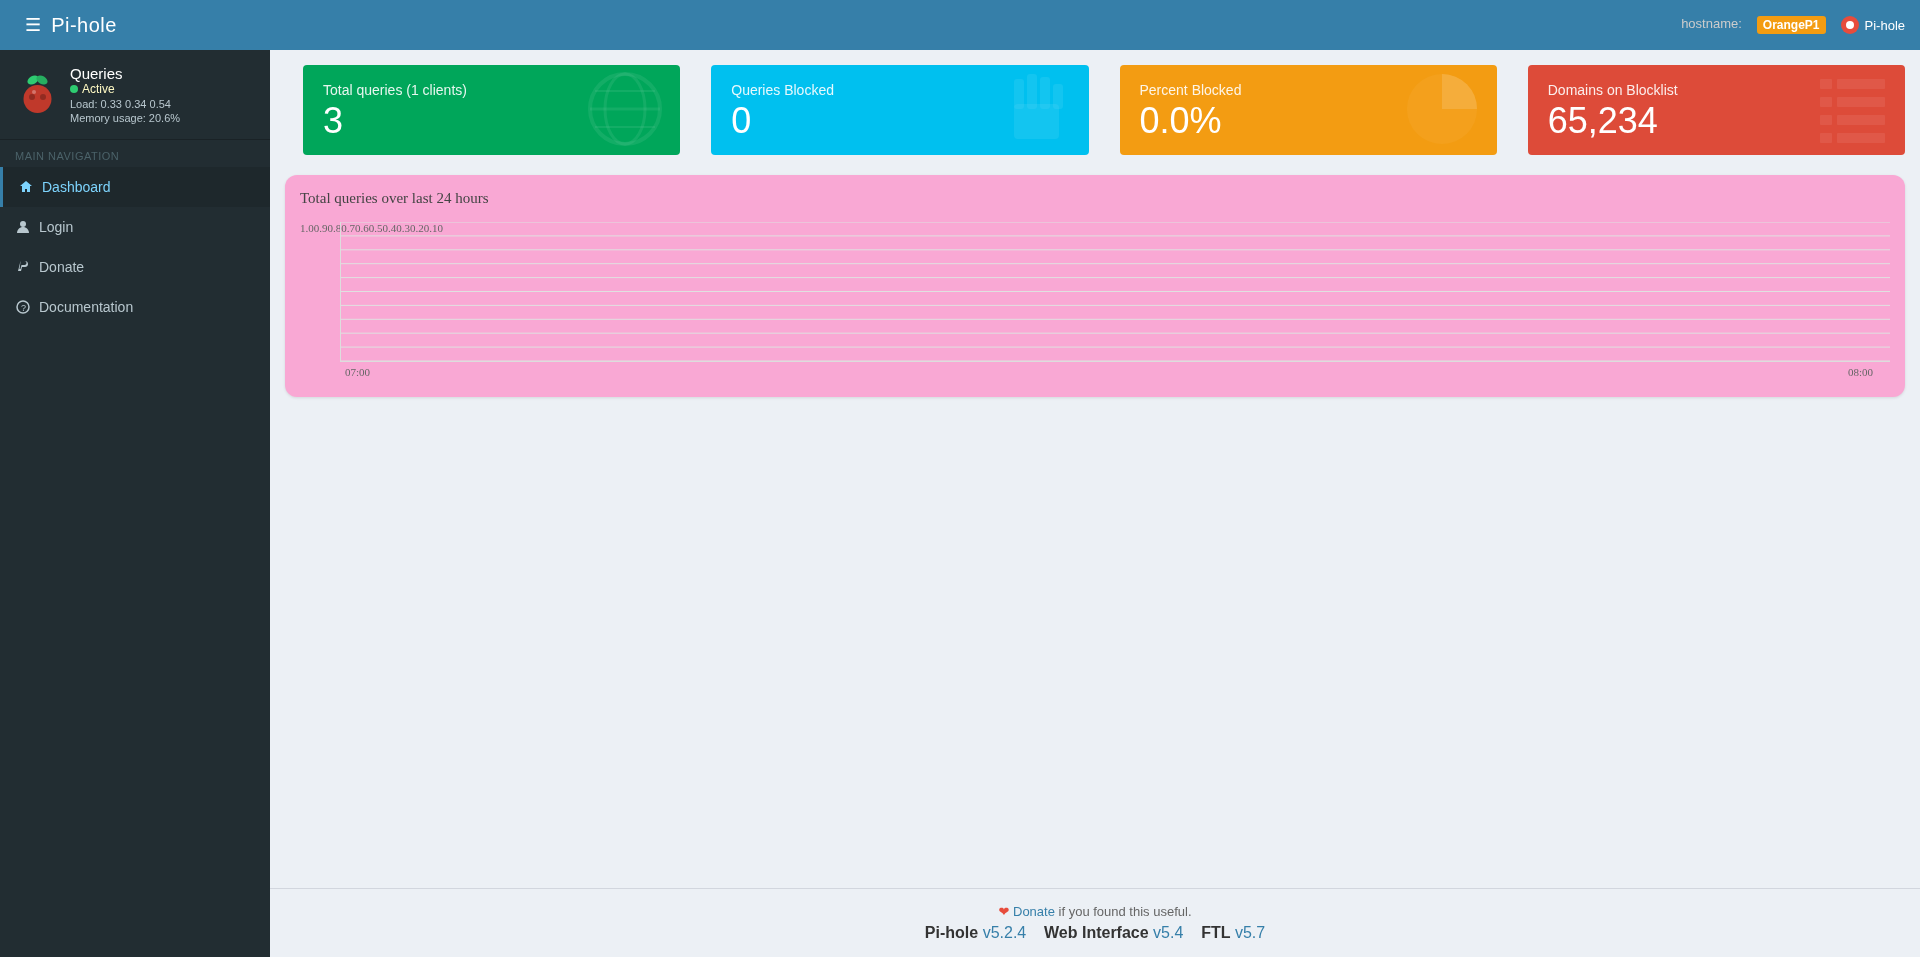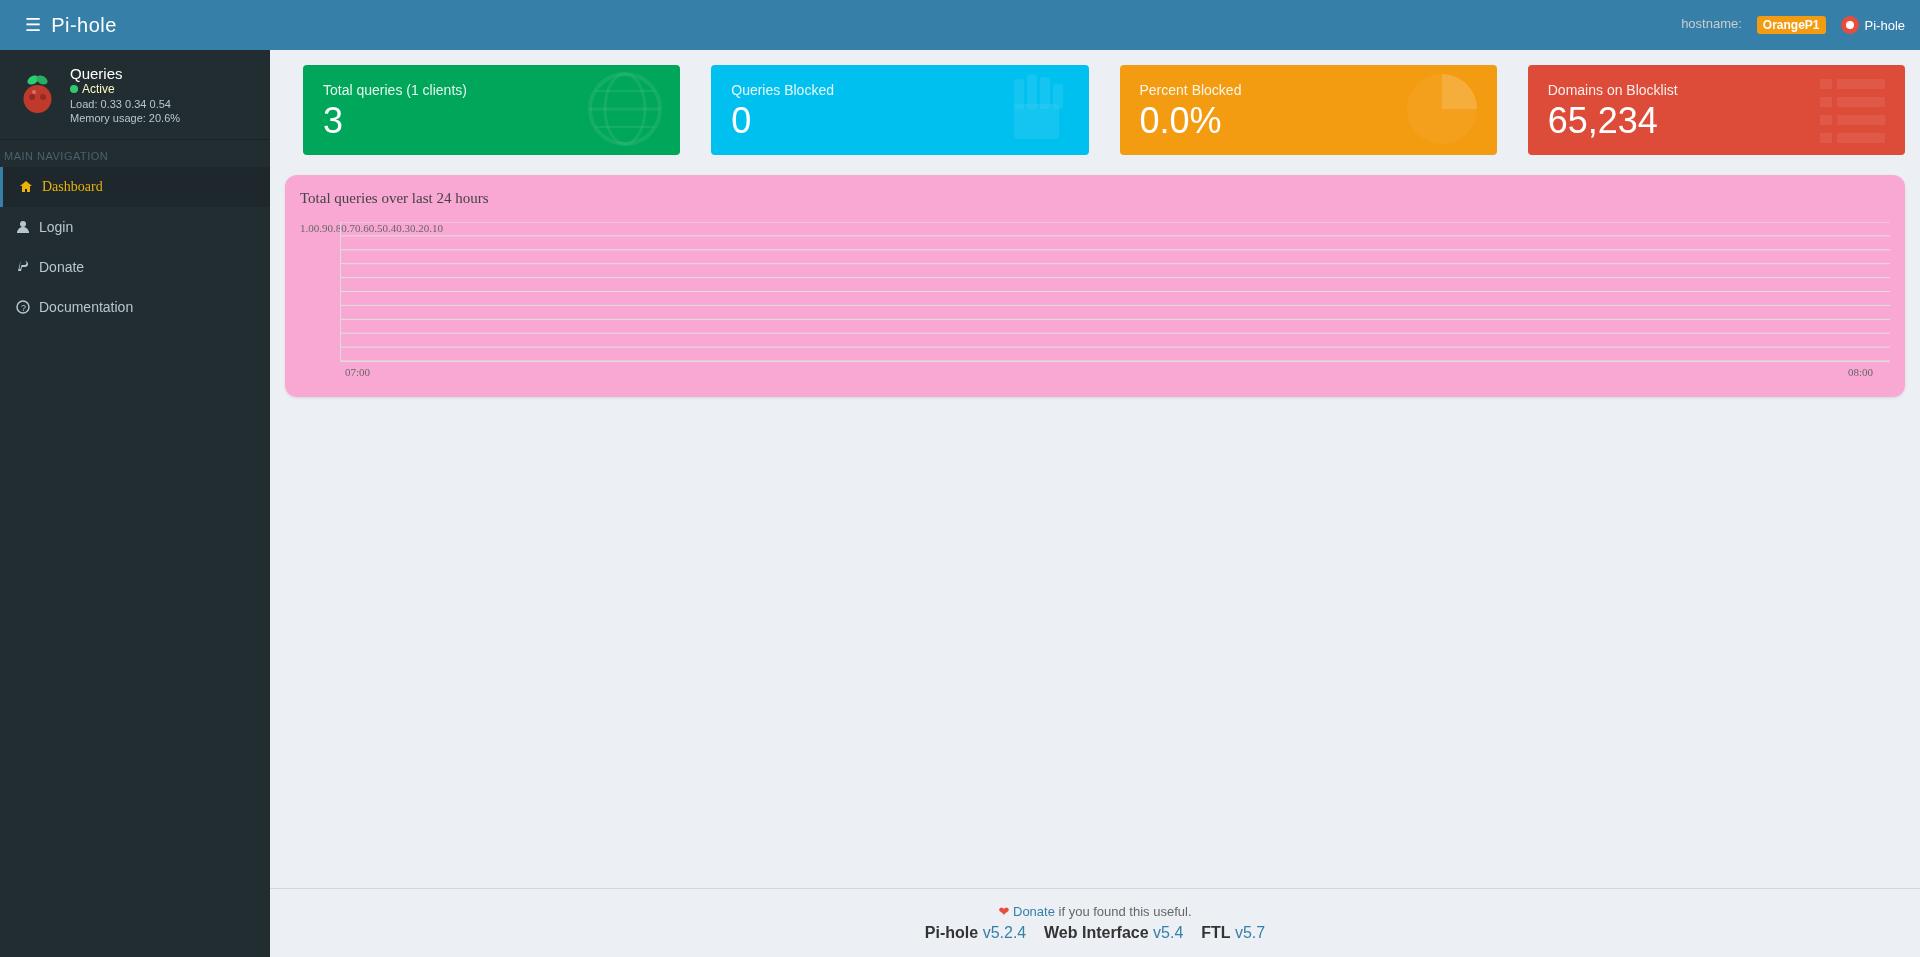--- a/index.html
+++ b/index.html
@@ -142,42 +142,41 @@
     }
     .sidebar-info-line {
       font-size: 11px;
       color: #b8c7ce;
       margin-top: 2px;
     }
 
     .sidebar-nav-label {
       font-size: 11px;
       color: #4b6269;
-      padding: 10px 4px 5px;
+      padding: 10px 15px 5px;
       text-transform: uppercase;
       letter-spacing: 0.5px;
     }
     .sidebar-nav {
       list-style: none;
     }
     .sidebar-nav li a {
       display: flex;
       align-items: center;
       padding: 12px 15px;
       color: #b8c7ce;
       text-decoration: none;
       font-size: 14px;
       gap: 8px;
       transition: background 0.2s;
     }
     .sidebar-nav li.active a {
       background-color: #1e282c;
-      color: #eab308;
+      color: #7dd3fc;
       border-left: 3px solid #367fa9;
-      font-family: Liberation Serif, serif;
     }
     .nav-icon {
       width: 16px;
       height: 16px;
       display: inline-flex;
       align-items: center;
       justify-content: center;
       flex-shrink: 0;
     }
 

